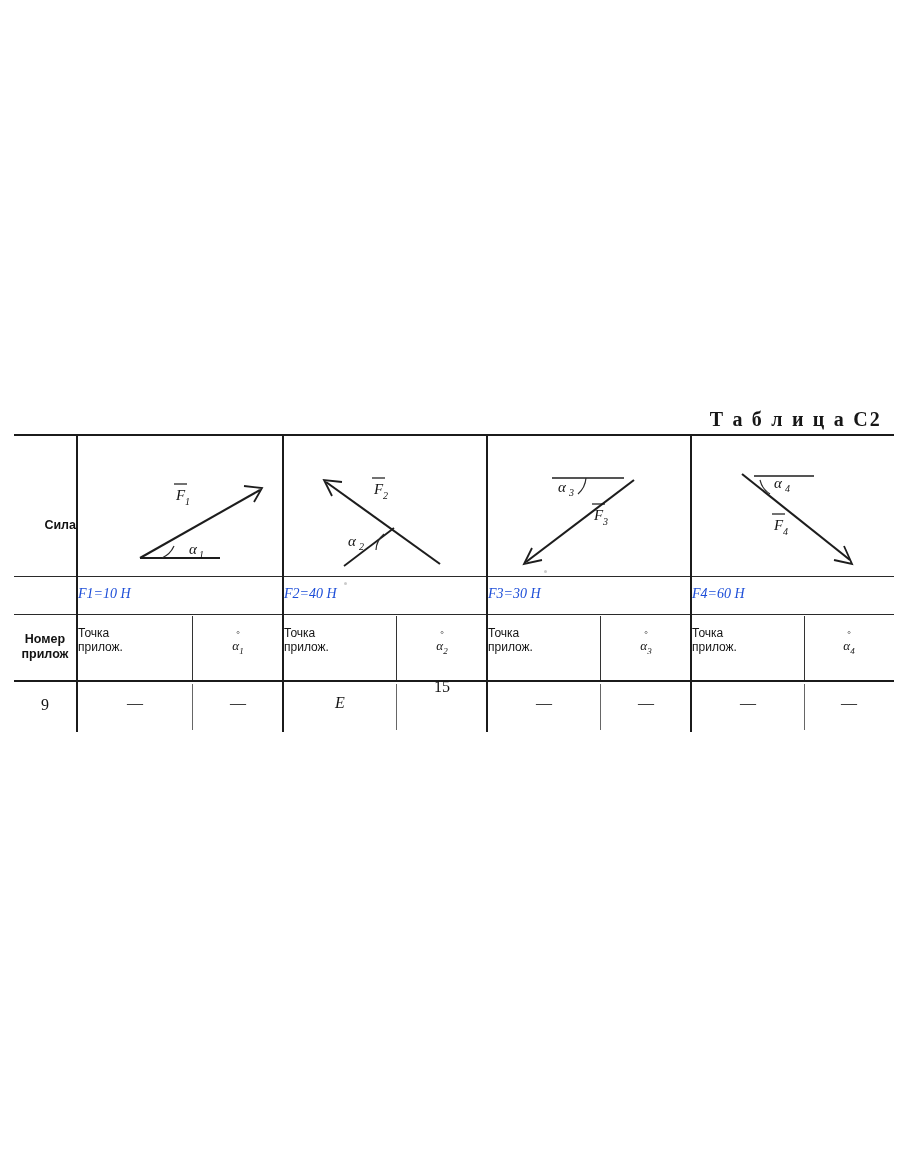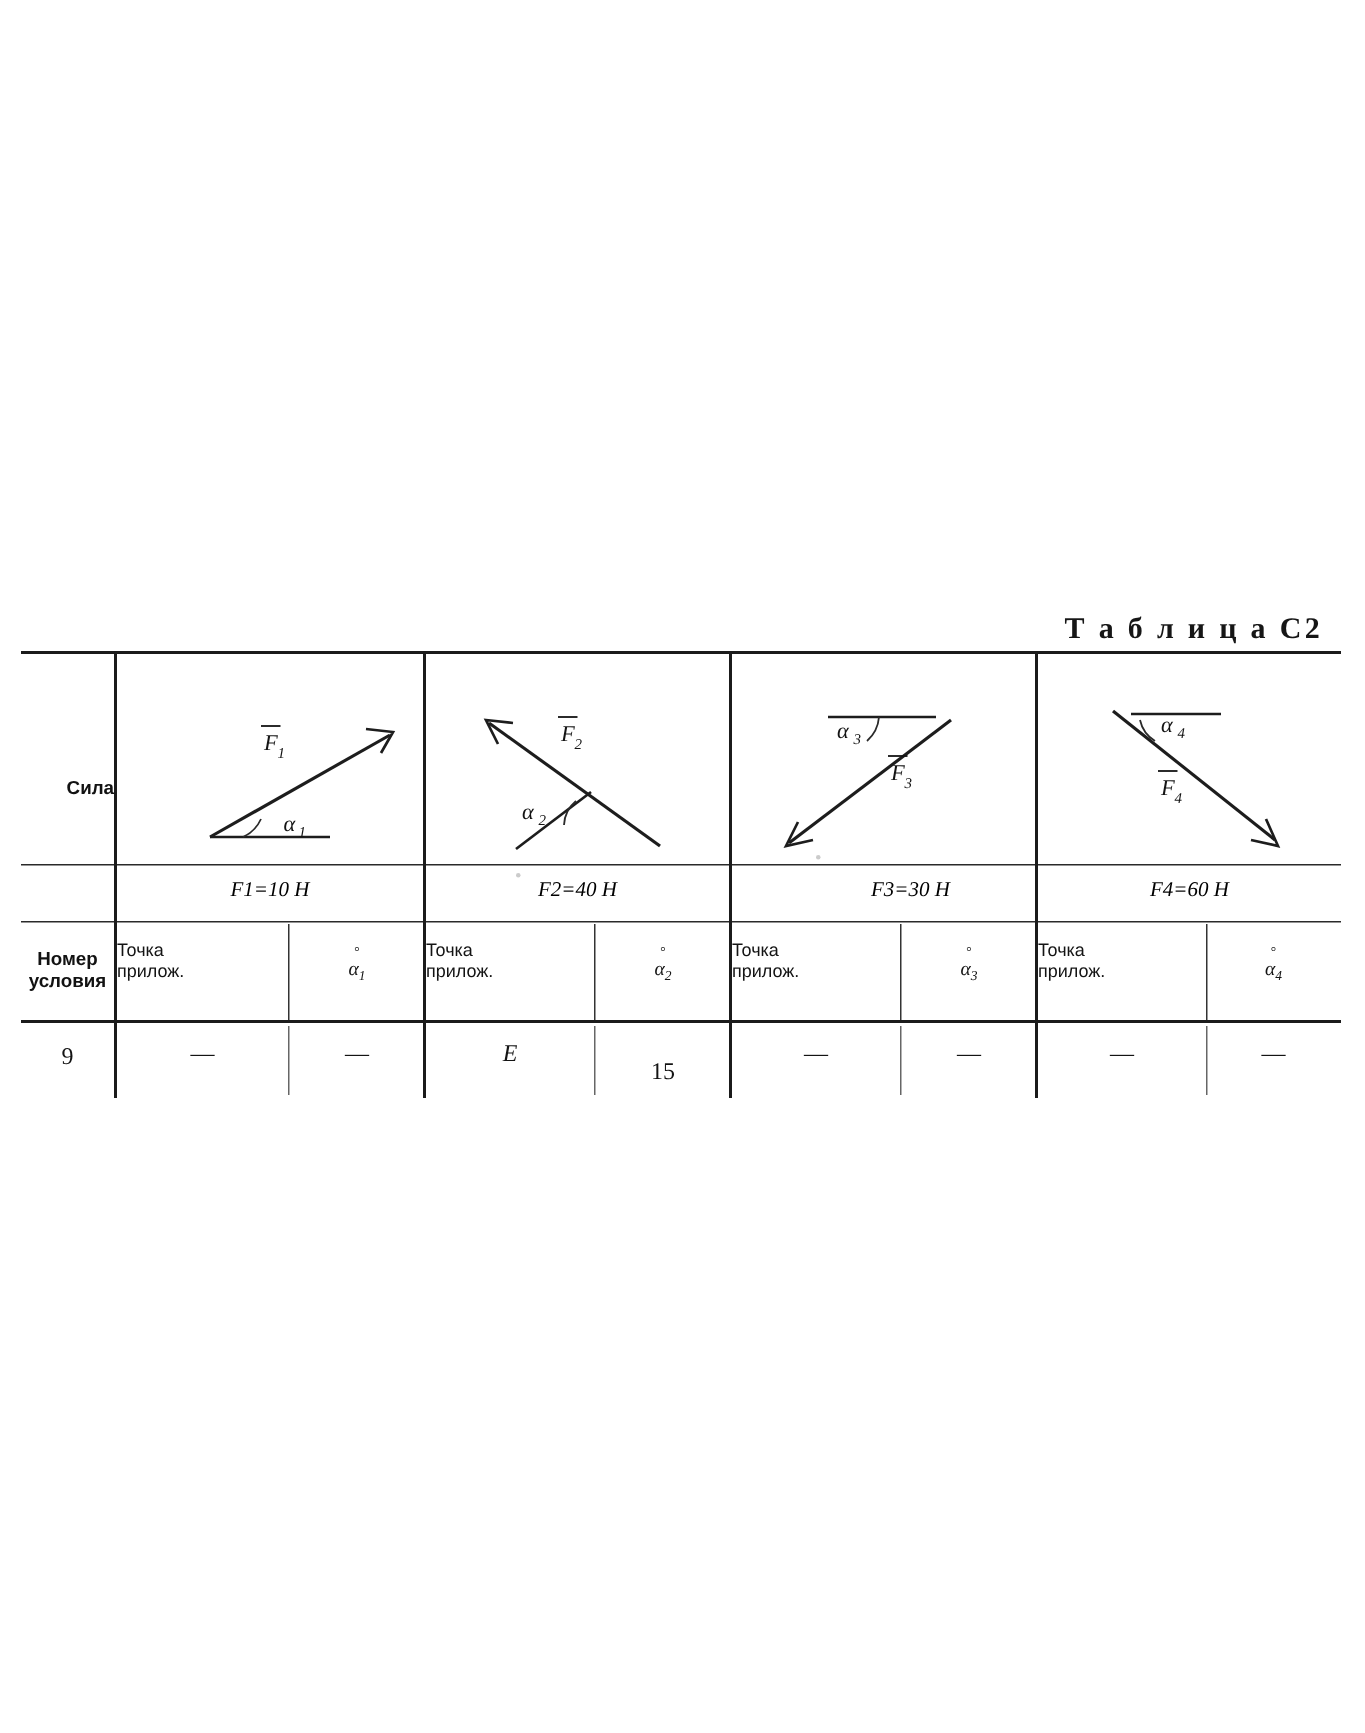--- a/index.html
+++ b/index.html
@@ -69,25 +69,24 @@
     text-align: center;
     font-family: "Liberation Sans", sans-serif;
     font-weight: bold;
     font-size: 12.5px;
     line-height: 15px;
     color: #121212;
   }
 
   .forcelabel {
     position: absolute;
-    text-align: center;
     font-size: 14px;
     font-style: italic;
     white-space: nowrap;
-    color: #000000;
+    color: #1d4ed8;
   }
 
   .hdrcell {
     position: absolute;
     font-family: "Liberation Sans", sans-serif;
     font-size: 12px;
     line-height: 14px;
     color: #141414;
   }
 
@@ -159,21 +158,21 @@
     <div class="vr" style="left:676px; top:248px; height:50px;"></div>
     <div class="vr thin" style="left:178px; top:250px; height:46px; opacity:.75;"></div>
     <div class="vr thin" style="left:382px; top:250px; height:46px; opacity:.75;"></div>
     <div class="vr thin" style="left:586px; top:250px; height:46px; opacity:.75;"></div>
     <div class="vr thin" style="left:790px; top:250px; height:46px; opacity:.75;"></div>
 
     <div class="rowlabel" style="left:0px; top:84px; width:62px;text-align:right;">Сила</div>
 
     <div class="rowlabel" style="left:0px; top:198px; width:62px;">
       <span>Номер</span><br>
-      <span>условия</span>
+      <span>прилож</span>
     </div>
 
     <div class="diagram" style="left:70px; top:16px; width:196px; height:124px;">
       <svg width="196" height="124" viewBox="0 0 196 124">
         <g stroke="#1d1d1d" fill="none" stroke-width="2.1">
           <line x1="56" y1="108" x2="176" y2="40"></line>
           <polyline points="160,36 178,38 170,52" stroke-width="1.8" fill="none"></polyline>
           <line x1="56" y1="108" x2="136" y2="108" stroke-width="1.8"></line>
         </g>
         <g font-family="Liberation Serif, serif" font-style="italic" fill="#141414">
@@ -236,21 +235,21 @@
           <line x1="74" y1="64" x2="87" y2="64" stroke="#141414" stroke-width="1.2"></line>
           <text x="76" y="38" font-size="15">α</text>
           <text x="87" y="42" font-size="10">4</text>
         </g>
         <path d="M62 30 A22 22 0 0 0 72 44" stroke="#2a2a2a" stroke-width="1.2" fill="none"></path>
       </svg>
     </div>
 
     <div class="forcelabel" style="left:64px;  top:152px; width:204px;">F1=10  Н</div>
     <div class="forcelabel" style="left:270px; top:152px; width:202px;">F2=40  Н</div>
-    <div class="forcelabel" style="left:474px; top:152px; width:202px;margin-left:18px;">F3=30  Н</div>
+    <div class="forcelabel" style="left:474px; top:152px; width:202px;">F3=30  Н</div>
     <div class="forcelabel" style="left:678px; top:152px; width:202px;">F4=60  Н</div>
 
     <div class="hdrcell" style="left:64px; top:192px; width:114px;">
       <span>Точка</span><br>
       <span>прилож.</span>
     </div>
     <div class="anglehdr" style="left:180px; top:196px; width:88px;">
       <span class="deg">°</span>
       <span>α</span><sub>1</sub>
     </div>
@@ -280,21 +279,21 @@
     <div class="anglehdr" style="left:792px; top:196px; width:86px;">
       <span class="deg">°</span>
       <span>α</span><sub>4</sub>
     </div>
 
     <div class="datacell" style="left:0px; top:262px; width:62px;">9</div>
 
     <div class="datacell" style="left:64px;  top:260px; width:114px;">—</div>
     <div class="datacell" style="left:180px; top:260px; width:88px;">—</div>
     <div class="datacell ital" style="left:270px; top:260px; width:112px;">E</div>
-    <div class="datacell" style="left:384px; top:272px; width:88px;">15</div>
+    <div class="datacell" style="left:384px; top:244px; width:88px;">15</div>
     <div class="datacell" style="left:474px; top:260px; width:112px;">—</div>
     <div class="datacell" style="left:588px; top:260px; width:88px;">—</div>
     <div class="datacell" style="left:678px; top:260px; width:112px;">—</div>
     <div class="datacell" style="left:792px; top:260px; width:86px;">—</div>
 
     <div class="speck" style="left:330px; top:148px; width:3px; height:3px;"></div>
     <div class="speck" style="left:530px; top:136px; width:3px; height:3px;"></div>
 
   </div>
 </div>

